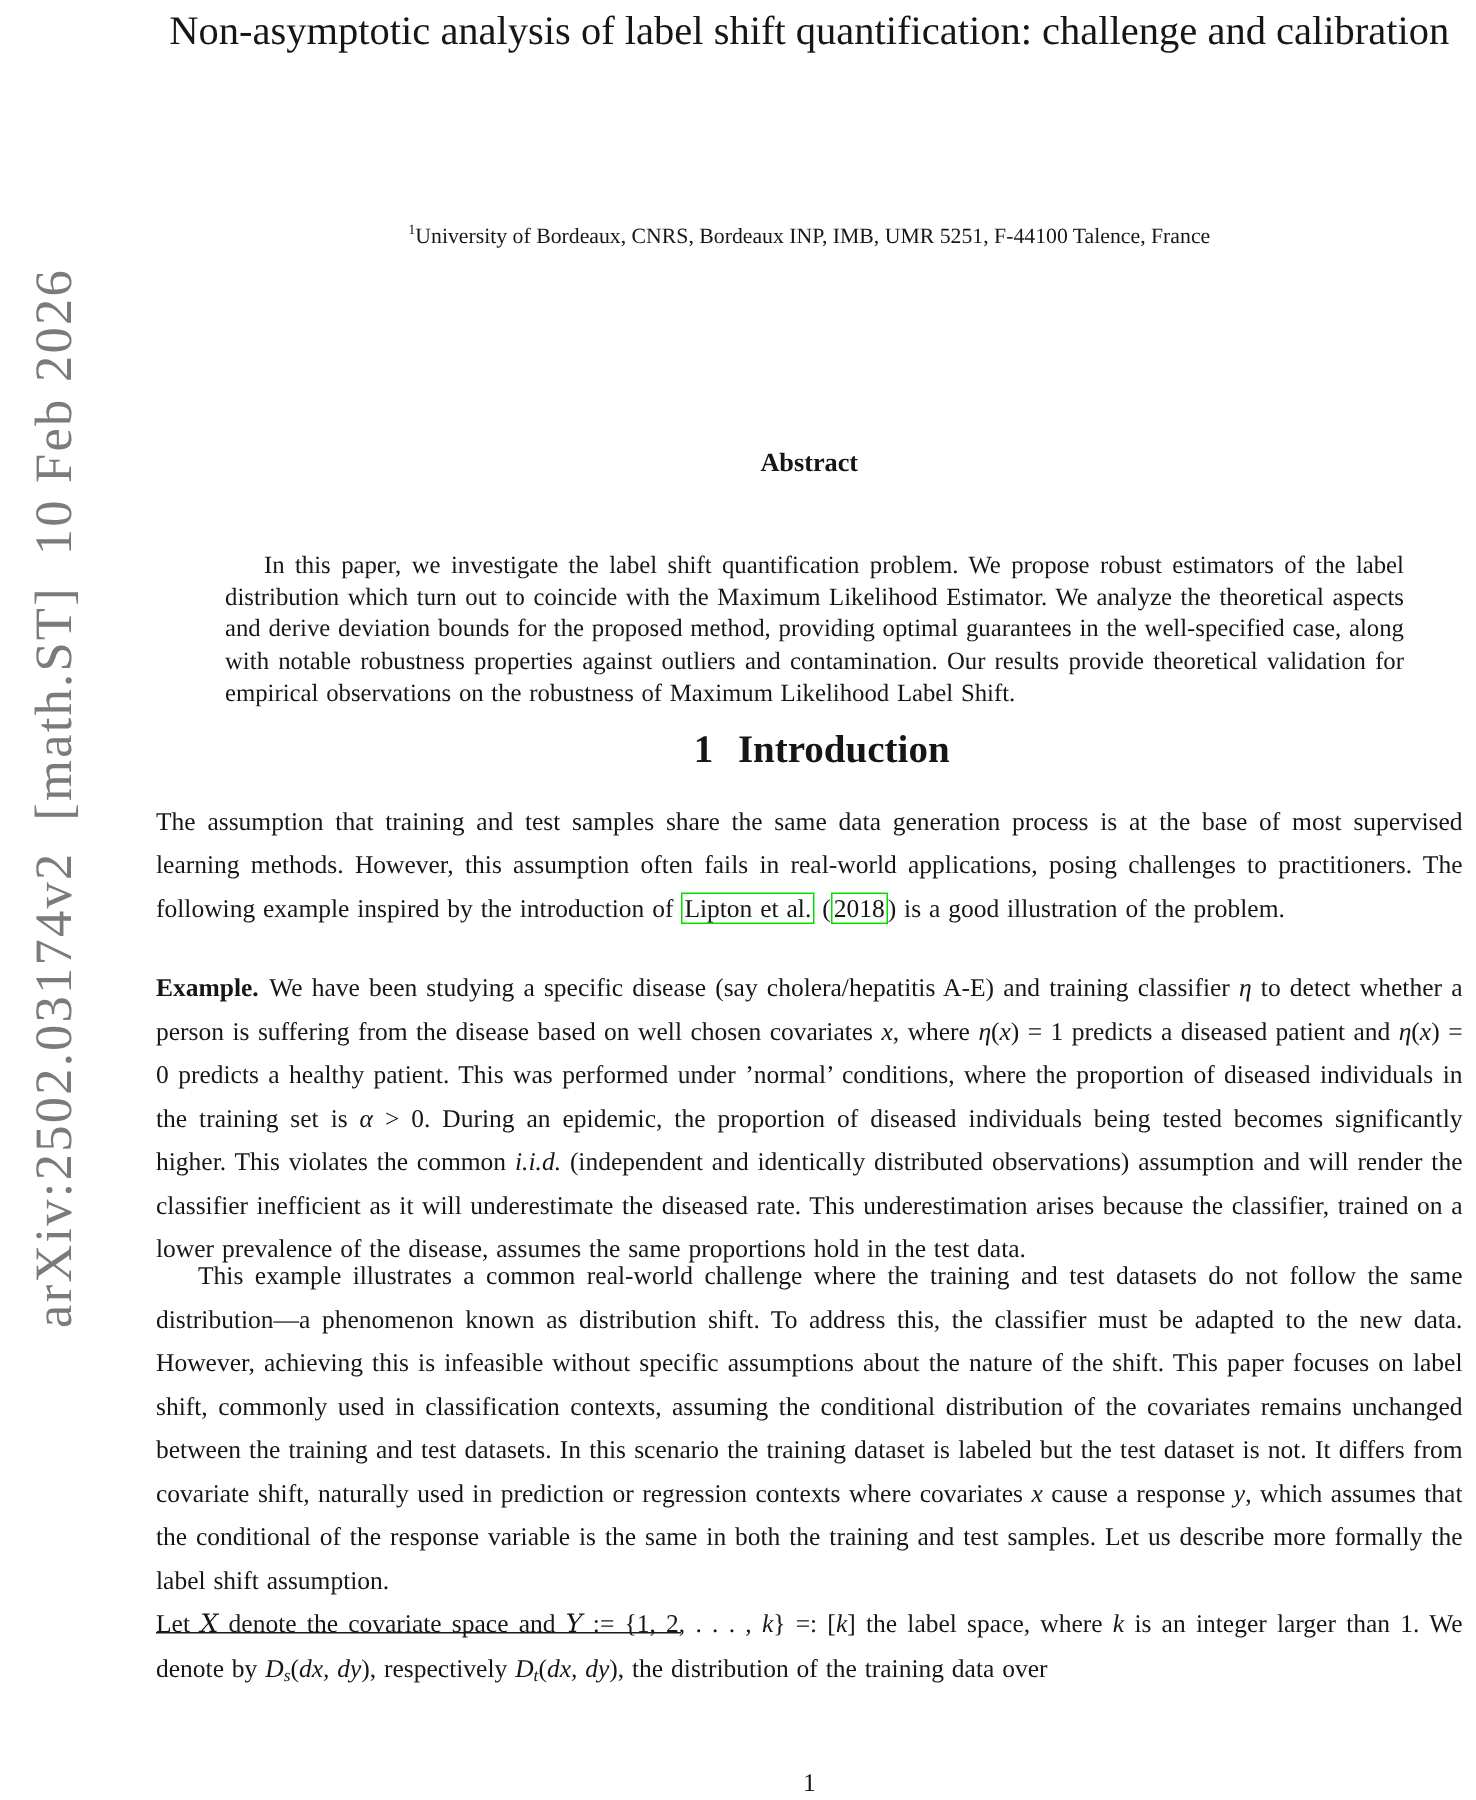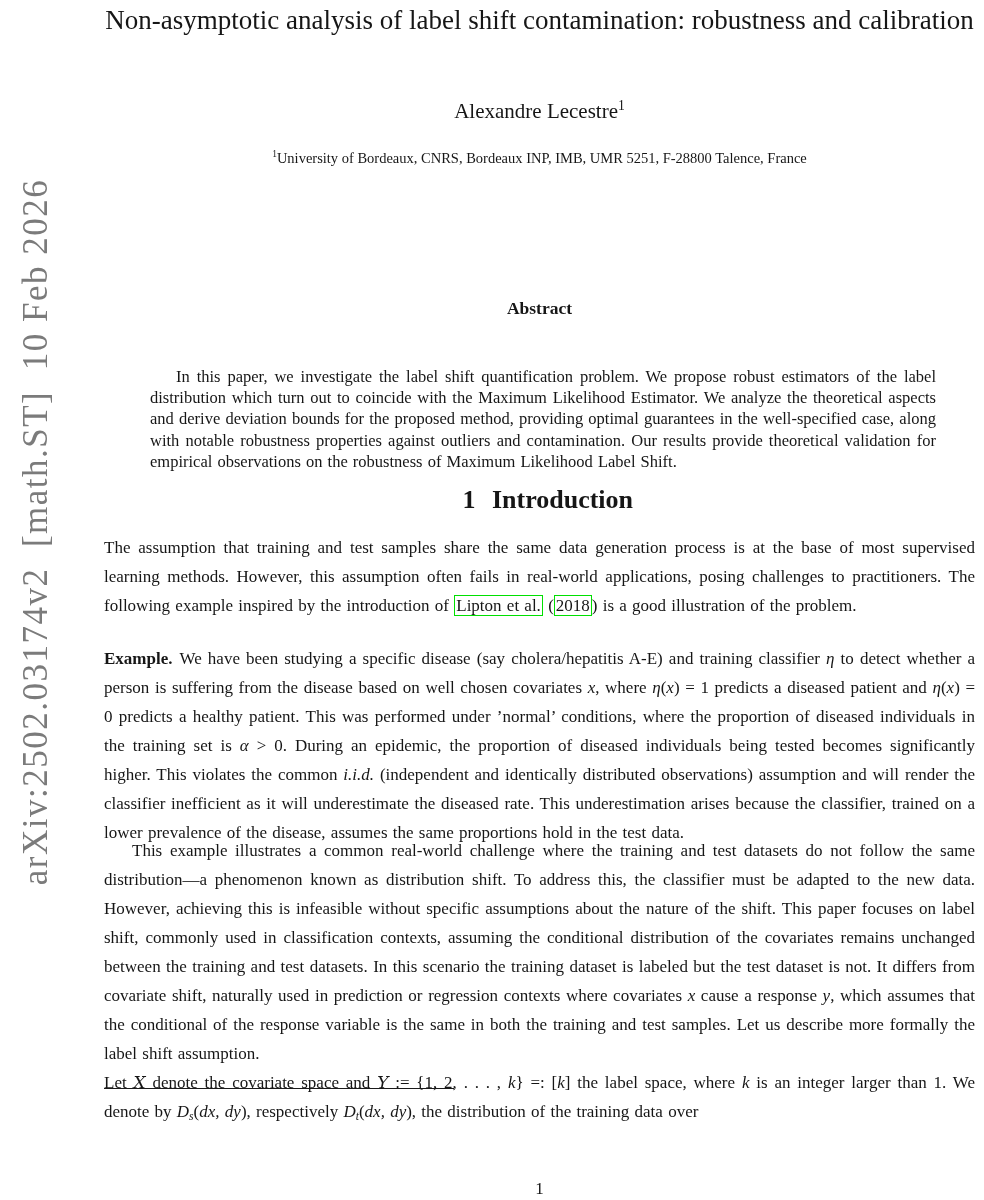--- a/index.html
+++ b/index.html
@@ -98,28 +98,25 @@
     text-align:center;font-size:17px;
   }
 </style>
 </head>
 <body>
 
 <div class="page">
 
   <div class="watermark">arXiv:2502.03174v2  [math.ST]  10 Feb 2026</div>
 
-  <div class="abs title">Non-asymptotic analysis of label shift contamination: robustness and calibration</div>
+  <div class="abs title">Non-asymptotic analysis of label shift quantification: challenge and calibration</div>
 
-  <div class="abs author">
-    <span>Alexandre Lecestre</span><sup class="mark">1</sup>
-  </div>
 
   <div class="abs affiliation">
-    <sup class="mark">1</sup><span>University of Bordeaux, CNRS, Bordeaux INP, IMB, UMR 5251, F-28800 Talence, France</span>
+    <sup class="mark">1</sup><span>University of Bordeaux, CNRS, Bordeaux INP, IMB, UMR 5251, F-44100 Talence, France</span>
   </div>
 
 
   <div class="abs abstract-heading">Abstract</div>
 
   <div class="abs abstract-text">In this paper, we investigate the label shift quantification problem. We propose robust estimators of the label distribution which turn out to coincide with the Maximum Likelihood Estimator. We analyze the theoretical aspects and derive deviation bounds for the proposed method, providing optimal guarantees in the well-specified case, along with notable robustness properties against outliers and contamination. Our results provide theoretical validation for empirical observations on the robustness of Maximum Likelihood Label Shift.</div>
 
   <div class="abs section-heading">
     <span class="num">1</span><span>Introduction</span>
   </div>

